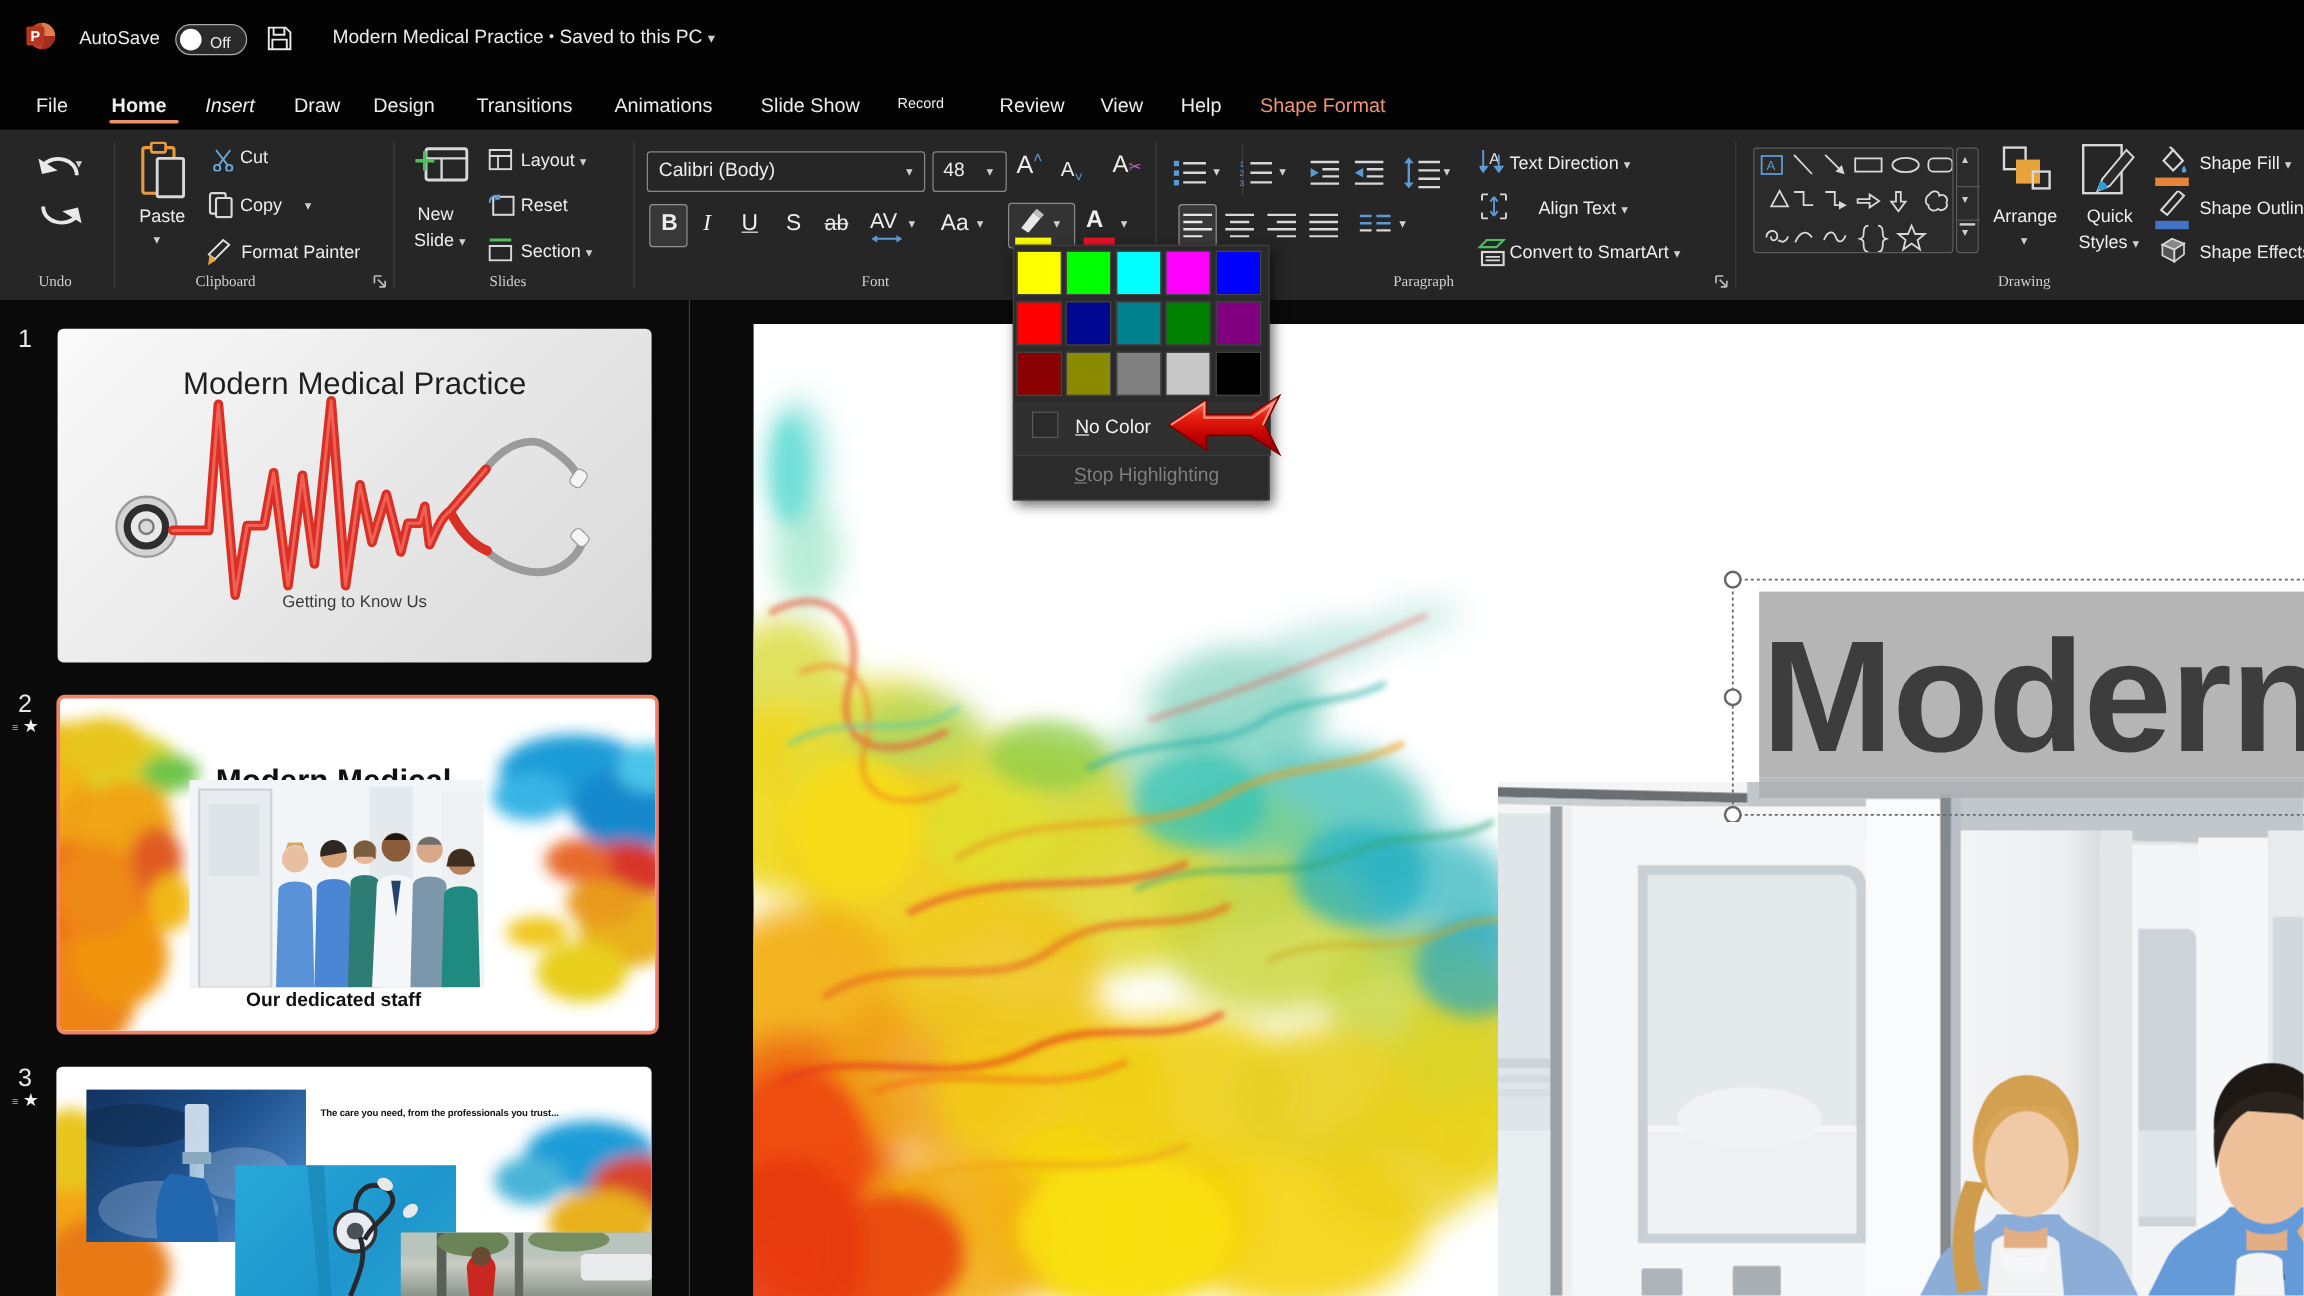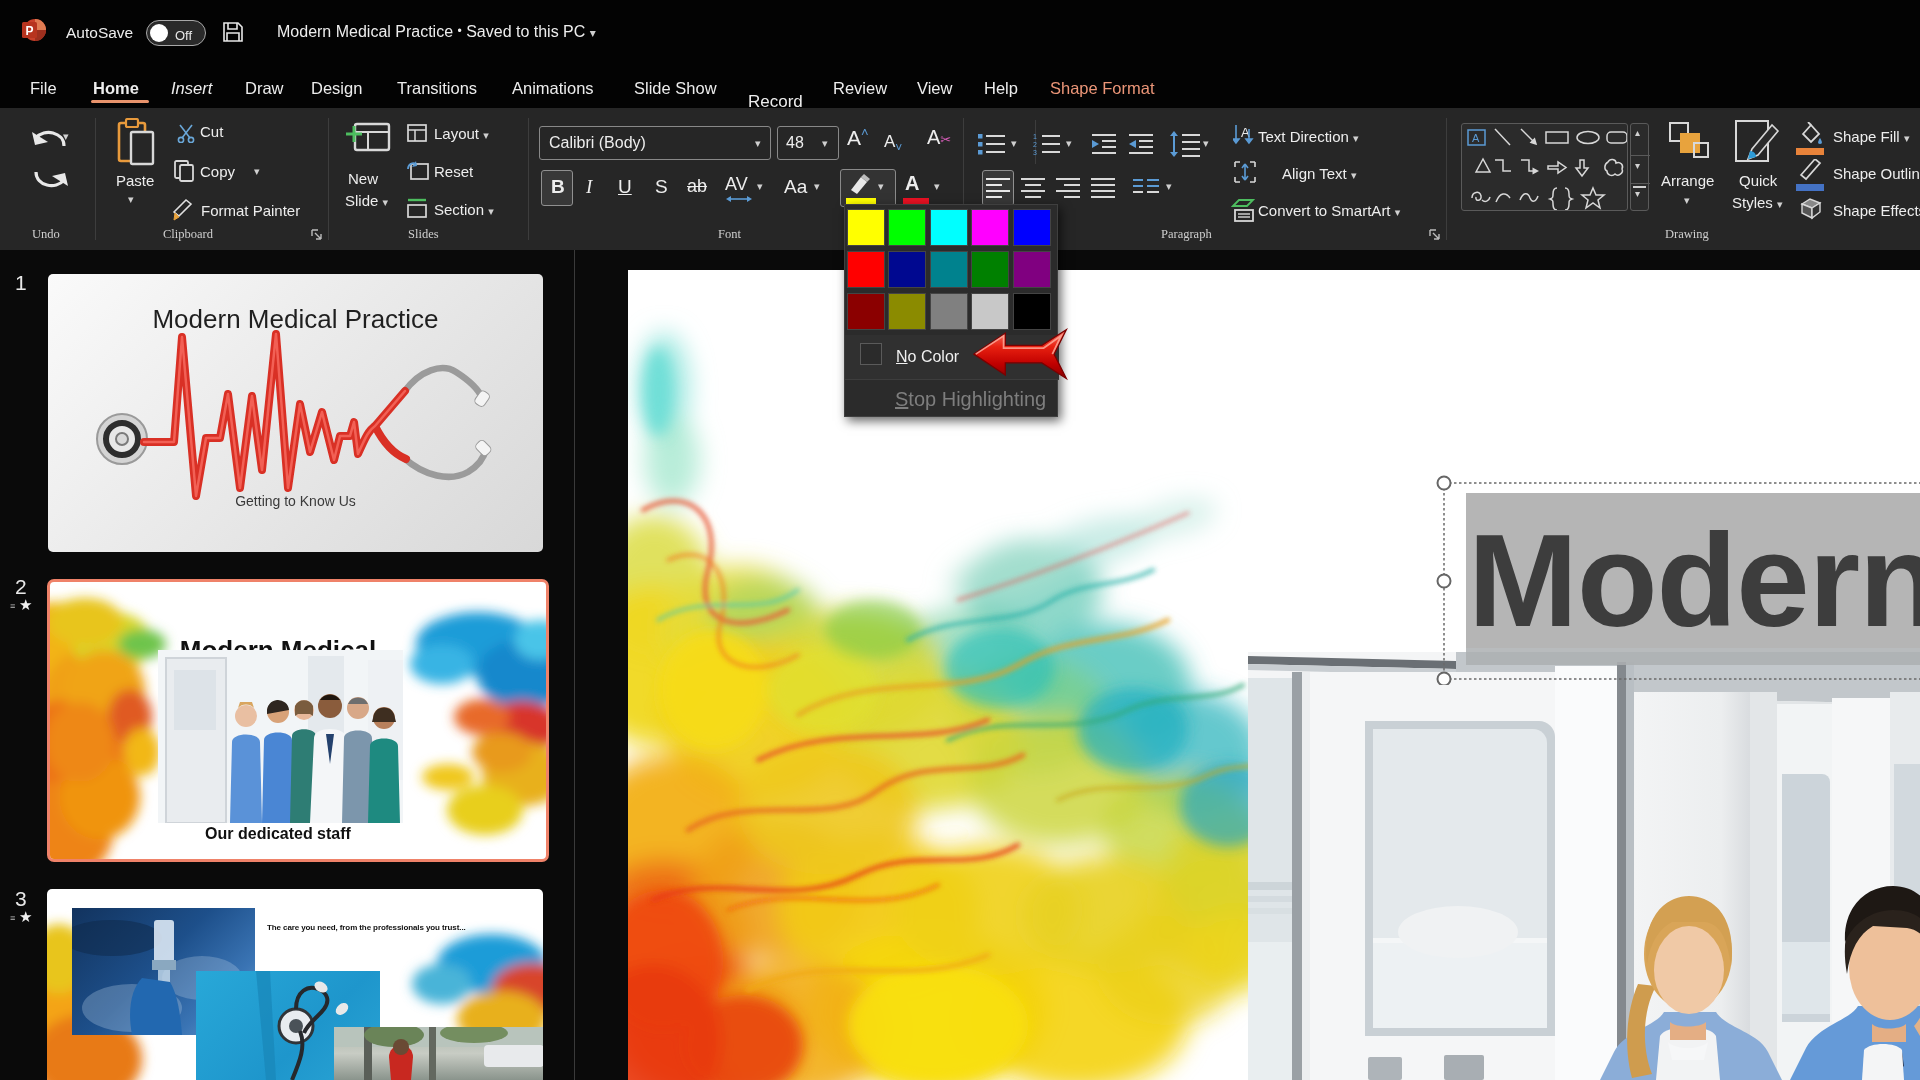--- a/index.html
+++ b/index.html
@@ -42,21 +42,21 @@
   <div class="abs" id="tabs" style="left:0;top:60px;width:1920px;height:48px;background:#030303;">
     <div class="abs tx" style="left:30px;top:19px;font-size:16.5px;">File</div>
     <div class="abs tx" style="left:93px;top:19px;font-size:16.5px;font-weight:bold;">Home</div>
     <div class="abs" style="left:91px;top:40px;width:58px;height:3px;background:#e8936c;border-radius:2px;"></div>
     <div class="abs tx" style="left:171px;top:19px;font-size:16.5px;font-style:italic;">Insert</div>
     <div class="abs tx" style="left:245px;top:19px;font-size:16.5px;">Draw</div>
     <div class="abs tx" style="left:311px;top:19px;font-size:16.5px;">Design</div>
     <div class="abs tx" style="left:397px;top:19px;font-size:16.5px;">Transitions</div>
     <div class="abs tx" style="left:512px;top:19px;font-size:16.5px;">Animations</div>
     <div class="abs tx" style="left:634px;top:19px;font-size:16.5px;">Slide Show</div>
-    <div class="abs tx" style="left:748px;top:32px;font-size:17px;">Record</div>
+    <div class="abs tx" style="left:748px;top:19px;font-size:12px;">Record</div>
     <div class="abs tx" style="left:833px;top:19px;font-size:16.5px;">Review</div>
     <div class="abs tx" style="left:917px;top:19px;font-size:16.5px;">View</div>
     <div class="abs tx" style="left:984px;top:19px;font-size:16.5px;">Help</div>
     <div class="abs tx" style="left:1050px;top:19px;font-size:16.5px;color:#ec9678;">Shape Format</div>
   </div>
 
   <div class="abs" id="ribbon" style="left:0;top:108px;width:1920px;height:142px;background:#262626;">
 
     <div class="abs" style="left:95px;top:10px;width:1px;height:122px;background:#3d3d3d;"></div>
     <div class="abs" style="left:328px;top:10px;width:1px;height:122px;background:#3d3d3d;"></div>
@@ -741,21 +741,21 @@
     <div class="abs" style="left:44px;top:89px;width:36px;height:35px;background:#8b8b00;outline:1px solid #444;"></div>
     <div class="abs" style="left:86px;top:89px;width:36px;height:35px;background:#808080;outline:1px solid #444;"></div>
     <div class="abs" style="left:127px;top:89px;width:36px;height:35px;background:#c8c8c8;outline:1px solid #444;"></div>
     <div class="abs" style="left:169px;top:89px;width:36px;height:35px;background:#000000;outline:1px solid #444;"></div>
 
     <div class="abs" style="left:0;top:130px;width:214px;height:44px;background:#303030;"></div>
     <div class="abs" style="left:15px;top:138px;width:22px;height:22px;background:#2b2b2b;border:1px solid #5a5a5a;"></div>
     <div class="abs" style="left:51px;top:143px;color:#f0f0f0;font-size:16px;"><span style="text-decoration:underline;">N</span>o Color</div>
 
     <div class="abs" style="left:0;top:174px;width:214px;height:1px;background:#3d3d3d;"></div>
-    <div class="abs" style="left:50px;top:183px;color:#7e7e7e;font-size:20px;"><span style="text-decoration:underline;">S</span>top Highlighting</div>
+    <div class="abs" style="left:50px;top:183px;color:#7e7e7e;font-size:16px;"><span style="text-decoration:underline;">S</span>top Highlighting</div>
   </div>
 
   <svg class="abs" style="left:966px;top:328px" width="110" height="54" viewBox="0 0 116 62">
     <defs>
       <linearGradient id="arrg" x1="0" y1="0" x2="0" y2="1">
         <stop offset="0" stop-color="#f87a6a"></stop>
           <stop offset="0.35" stop-color="#e82010"></stop>
         <stop offset="0.7" stop-color="#c00000"></stop>
           <stop offset="1" stop-color="#8a0000"></stop>
       </linearGradient>

